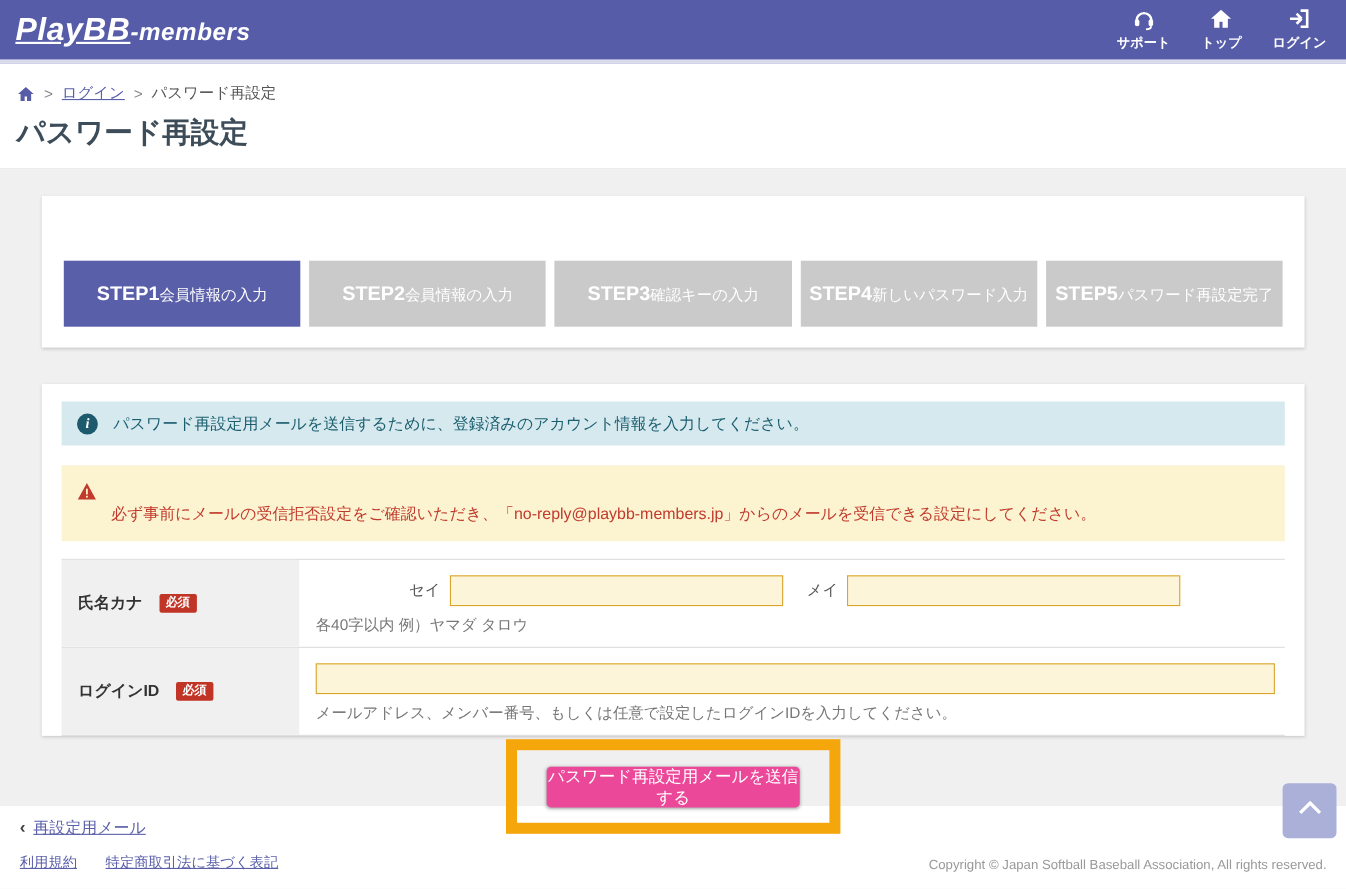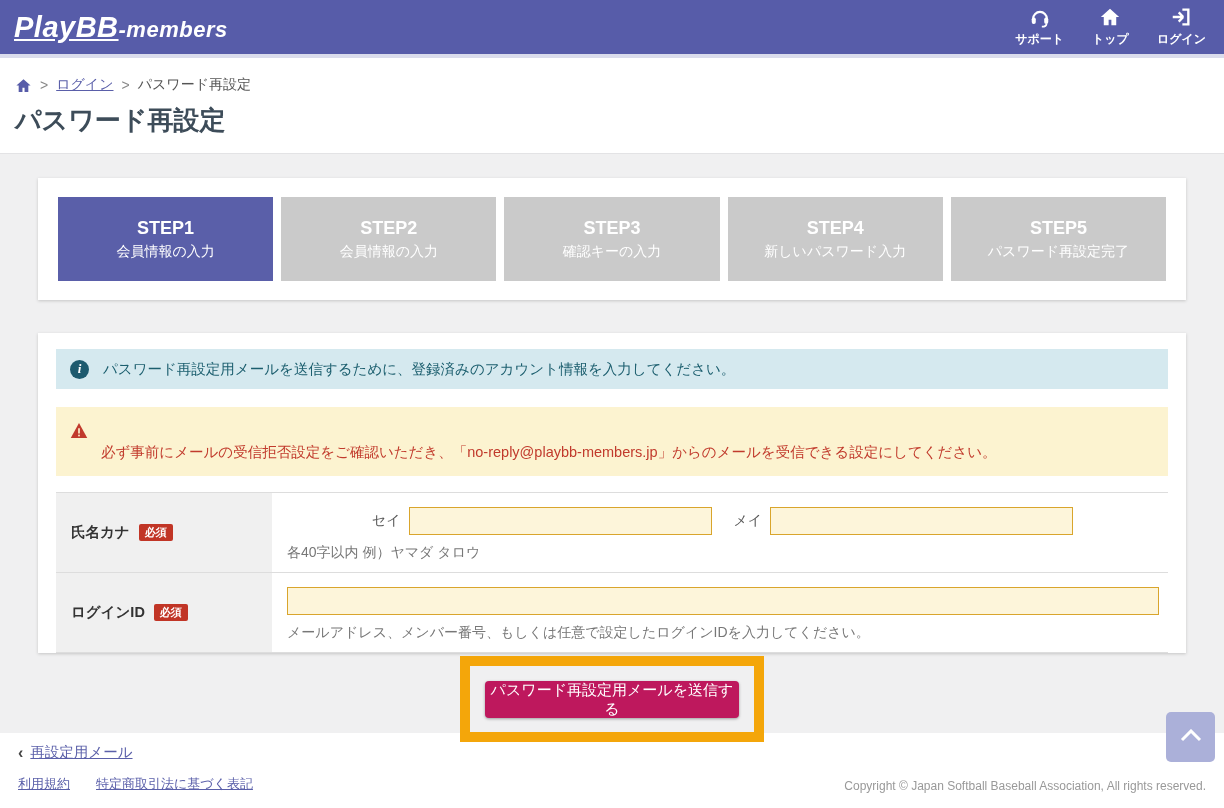--- a/index.html
+++ b/index.html
@@ -28,22 +28,22 @@
   .crumb .cur { color:#555; }
   .crumb .home-ic { display:flex; align-items:center; }
   .page-title { font-size:26px; font-weight:bold; color:#3d4c59; margin-top:9px; }
   
   .page-body { background:#f0f0f1; height:579px; padding:24px 38px 0; }
   .card { background:#fff; box-shadow:0 1px 3px rgba(0,0,0,.18); }
   
   .steps-card { padding:19px 20px; margin-bottom:33px; }
   .steps { display:flex; gap:8px; }
   .step {
-    flex:1; height:84px; background:#cacaca; color:#fff;
-    display:flex; flex-direction:column; align-items:center; justify-content:center;
+    flex:1; height:60px; background:#cacaca; color:#fff;
+    display:flex; flex-direction:row; align-items:center; justify-content:center;margin-top:40px;
   }
   .step.active { background:#5a5fa9; }
   .step-name { font-size:18px; font-weight:bold; }
   .step-label { font-size:14px; margin-top:4px; }
   
   .form-card { padding:16px 18px 0; }
   .info-box {
     background:#d5e9ef; color:#1b5e6e; min-height:40px; font-size:14.5px;
     display:flex; align-items:center; gap:14px; padding:9px 14px;
   }
@@ -53,21 +53,21 @@
     display:flex; align-items:center; justify-content:center; flex:none;
   }
   .warn-box {
     background:#fcf3d0; color:#c13a2c; font-size:14.5px; line-height:1.55;
     display:flex; gap:13px; padding:12px 14px; margin-top:18px; min-height:66px;
   }
   .warn-ic { flex:none; padding-top:3px; }
   .form-table { margin-top:16px; border-top:1px solid #ddd; }
   .form-row { display:flex; border-bottom:1px solid #ddd; min-height:80px; }
   .label-cell {
-    width:216px; background:#f0f0f0; display:flex; align-items:center; gap:9px;
+    width:216px; background:#f0f0f0; display:flex; align-items:center; gap:15px;
     padding-left:15px; flex:none;
   }
   .label-text { font-size:14.5px; font-weight:bold; color:#333; }
   .req-badge {
     background:#c13526; color:#fff; font-size:11px; font-weight:bold;
     padding:3px 6px; border-radius:2px; line-height:1;
   }
   .field-cell { flex:1; padding:14px 10px 0 15px; }
   .kana-line { display:flex; align-items:center; font-size:14px; color:#555;justify-content:center; }
   .kana-line .fl { margin-right:8px; }
@@ -80,21 +80,21 @@
   input.full { width:872px; max-width:100%; }
   .hint { font-size:14px; color:#777; margin-top:9px; }
   
   .submit-area { position:relative; height:85px; }
   .highlight-box {
     position:absolute; left:50%; transform:translateX(-50%); top:3px;
     width:304px; height:86px; border:10px solid #f4a60a; z-index:5;
   }
   .submit-btn {
     position:absolute; left:50%; transform:translateX(-50%); top:28px; z-index:6;
-    width:254px; height:37px; background:#be185d; color:#fff; border:none;
+    width:230px; height:37px; background:#ec4899; color:#fff; border:none;
     border-radius:4px; font-size:15px; font-family:inherit; cursor:pointer;
     box-shadow:0 1px 3px rgba(0,0,0,.35);
   }
   
   .footer { background:#fff; height:71px; padding:10px 18px 0; position:relative; }
   .back-link { display:flex; align-items:center; gap:7px; font-size:14.5px; }
   .back-chevron { color:#444; font-weight:bold; font-size:16px; }
   .back-link a, .flinks a { color:#5a5fa9; text-decoration:underline; cursor:pointer; }
   .flinks { display:flex; gap:26px; font-size:13px; margin-top:13px; }
   .copyright { position:absolute; right:18px; bottom:11px; font-size:12px; color:#999; }

